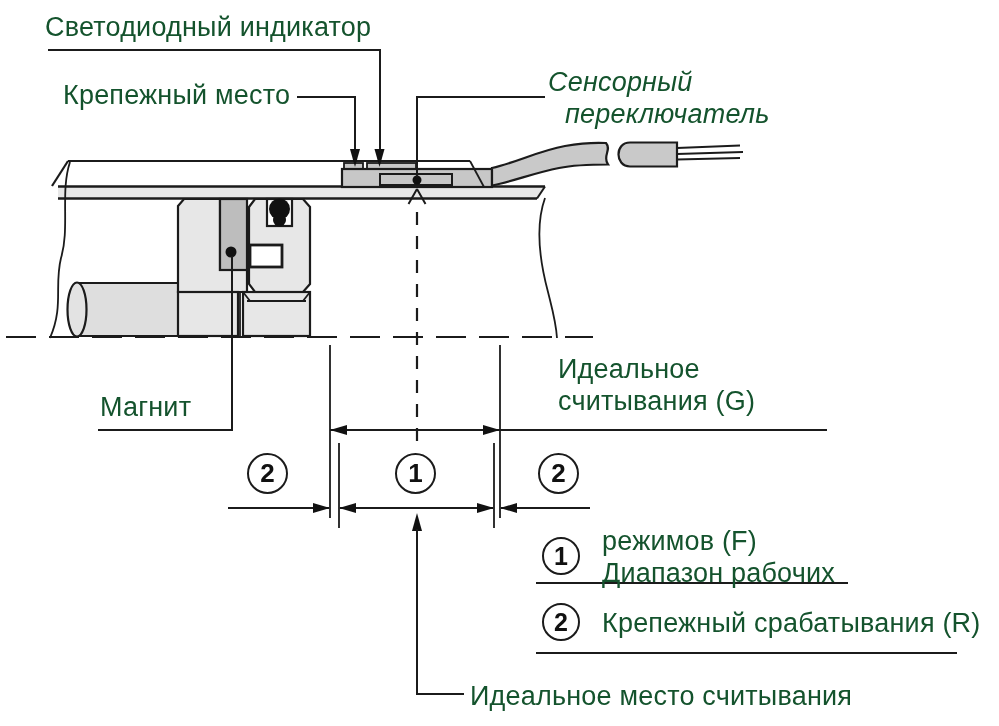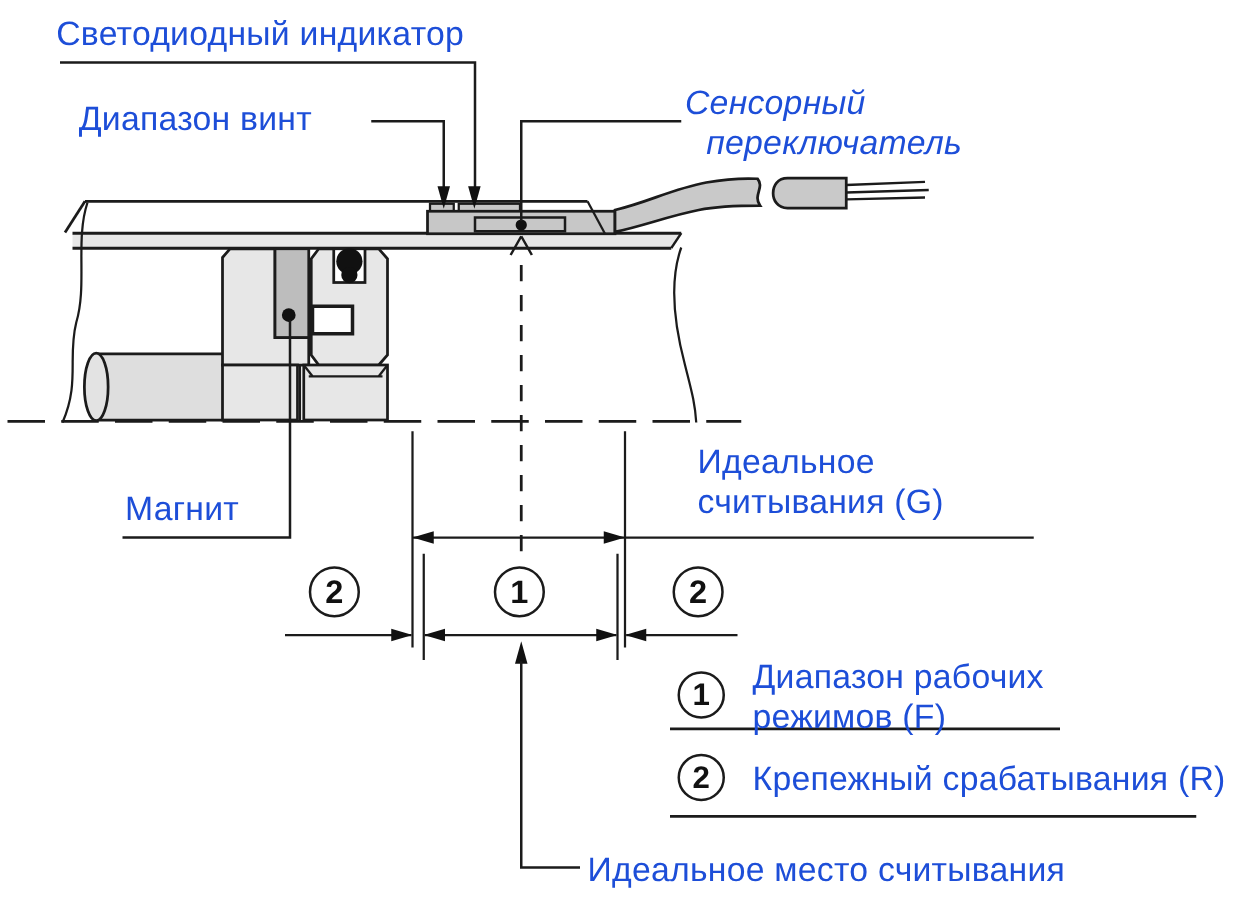--- a/index.html
+++ b/index.html
@@ -3,21 +3,21 @@
 <meta charset="utf-8">
 <style>
   html,body{margin:0;padding:0;background:#ffffff;}
   #stage{
     position:relative;width:999px;height:726px;background:#ffffff;overflow:hidden;
     font-family:"Liberation Sans","DejaVu Sans",sans-serif;color:#1b1b22;
   }
   #stage svg{position:absolute;left:0;top:0;}
   .lbl{
     position:absolute;font-size:27px;line-height:32px;white-space:nowrap;
-    color:#1d4ed8;letter-spacing:.2px;
+    color:#14532d;letter-spacing:.2px;
   }
   .circ{
     position:absolute;box-sizing:border-box;border:2.5px solid #1b1b1b;border-radius:50%;
     display:flex;align-items:center;justify-content:center;background:#fff;
     font-weight:bold;color:#111;
   }
   .circ.dim{width:41px;height:41px;font-size:26px;}
   .circ.leg{width:38px;height:38px;font-size:25px;}
 </style>
 </head>
@@ -156,21 +156,21 @@
     </g>
 
     <g stroke="#1b1b1b" stroke-width="2.2">
       <line x1="536" y1="583" x2="848" y2="583"></line>
       <line x1="536" y1="653" x2="957" y2="653"></line>
     </g>
   </svg>
 
   <div class="lbl" style="left:45px;top:11px;">Светодиодный индикатор</div>
 
-  <div class="lbl" style="left:63px;top:79px;">Диапазон винт</div>
+  <div class="lbl" style="left:63px;top:79px;">Крепежный место</div>
 
   <div style="position:absolute;left:548px;top:66px;font-style:italic;">
     <div class="lbl" style="position:static;">Сенсорный</div>
     <div class="lbl" style="position:static;margin-left:17px;">переключатель</div>
   </div>
 
   <div class="lbl" style="left:100px;top:391px;">Магнит</div>
 
   <div style="position:absolute;left:558px;top:353px;">
     <div class="lbl" style="position:static;">Идеальное</div>
@@ -178,20 +178,20 @@
   </div>
 
   <div class="lbl" style="left:470px;top:680px;">Идеальное место считывания</div>
 
   <div class="circ dim" style="left:247px;top:453px;">2</div>
   <div class="circ dim" style="left:395px;top:453px;">1</div>
   <div class="circ dim" style="left:538px;top:453px;">2</div>
 
   <div class="circ leg" style="left:542px;top:537px;">1</div>
   <div style="position:absolute;left:602px;top:525px;">
+    <div class="lbl" style="position:static;">режимов (F)</div>
     <div class="lbl" style="position:static;">Диапазон рабочих</div>
-    <div class="lbl" style="position:static;">режимов (F)</div>
   </div>
 
   <div class="circ leg" style="left:542px;top:603px;">2</div>
   <div class="lbl" style="left:602px;top:607px;">Крепежный срабатывания (R)</div>
 
 </div>
 
 </body></html>

